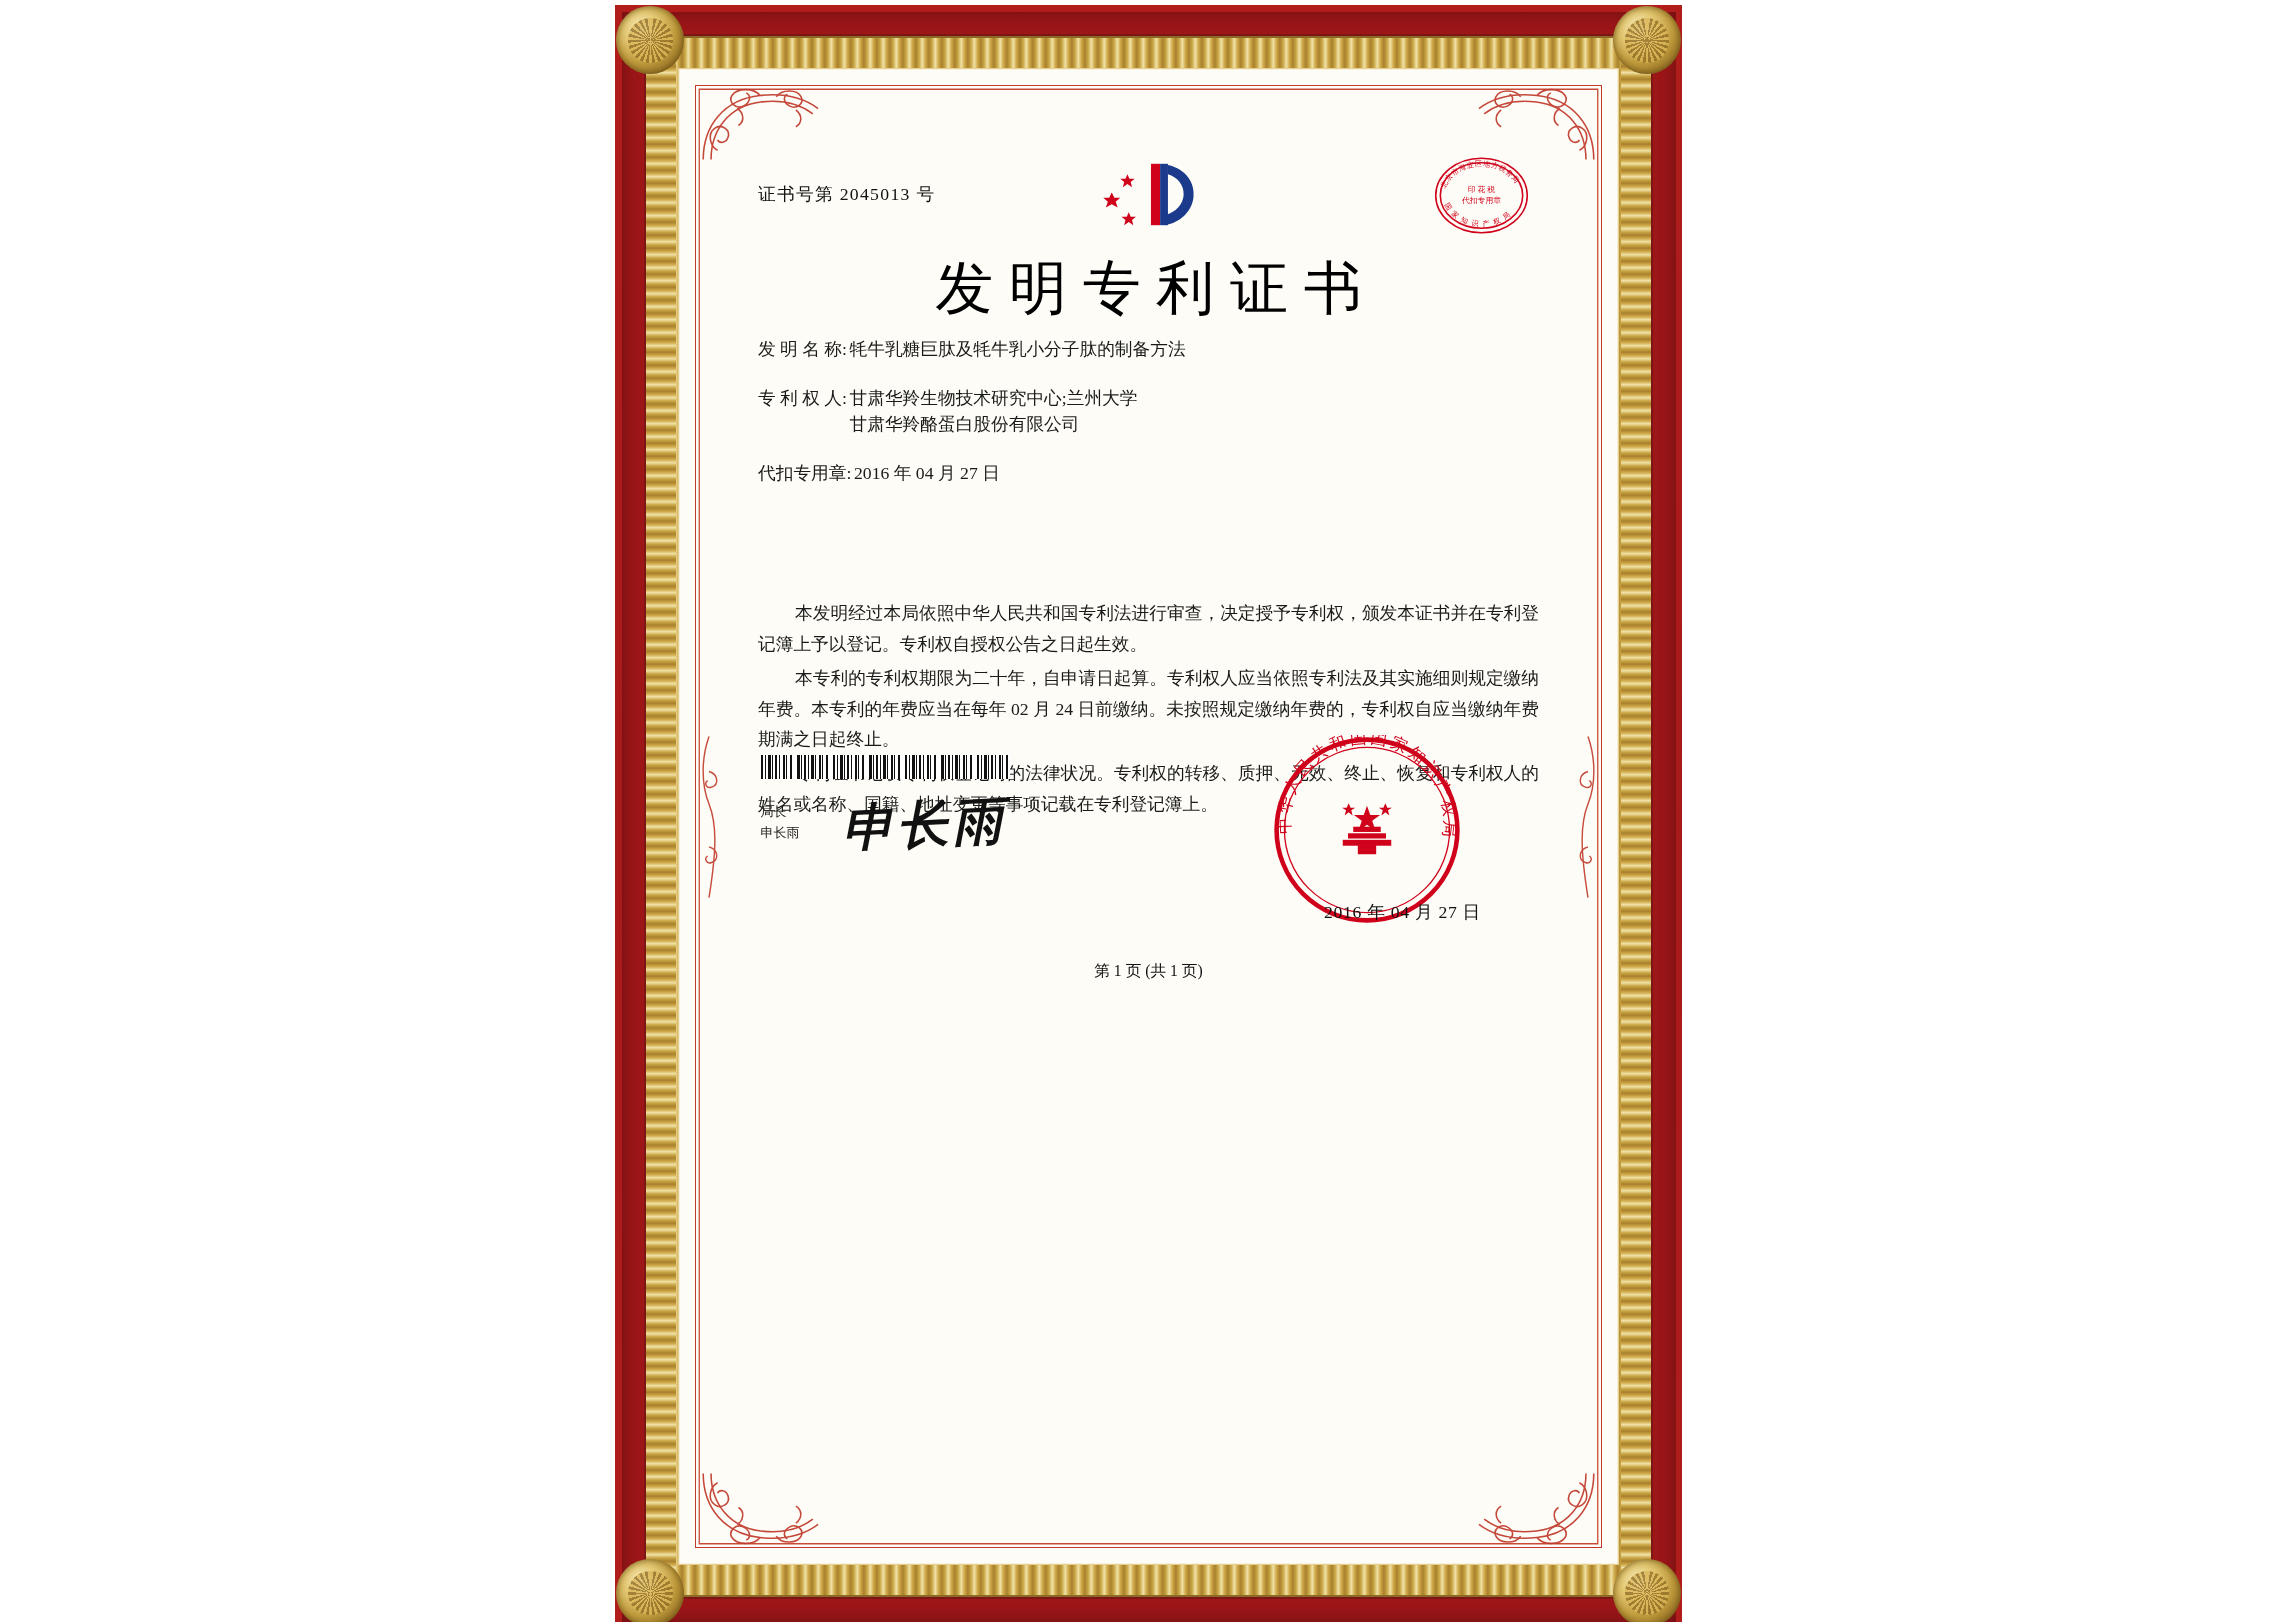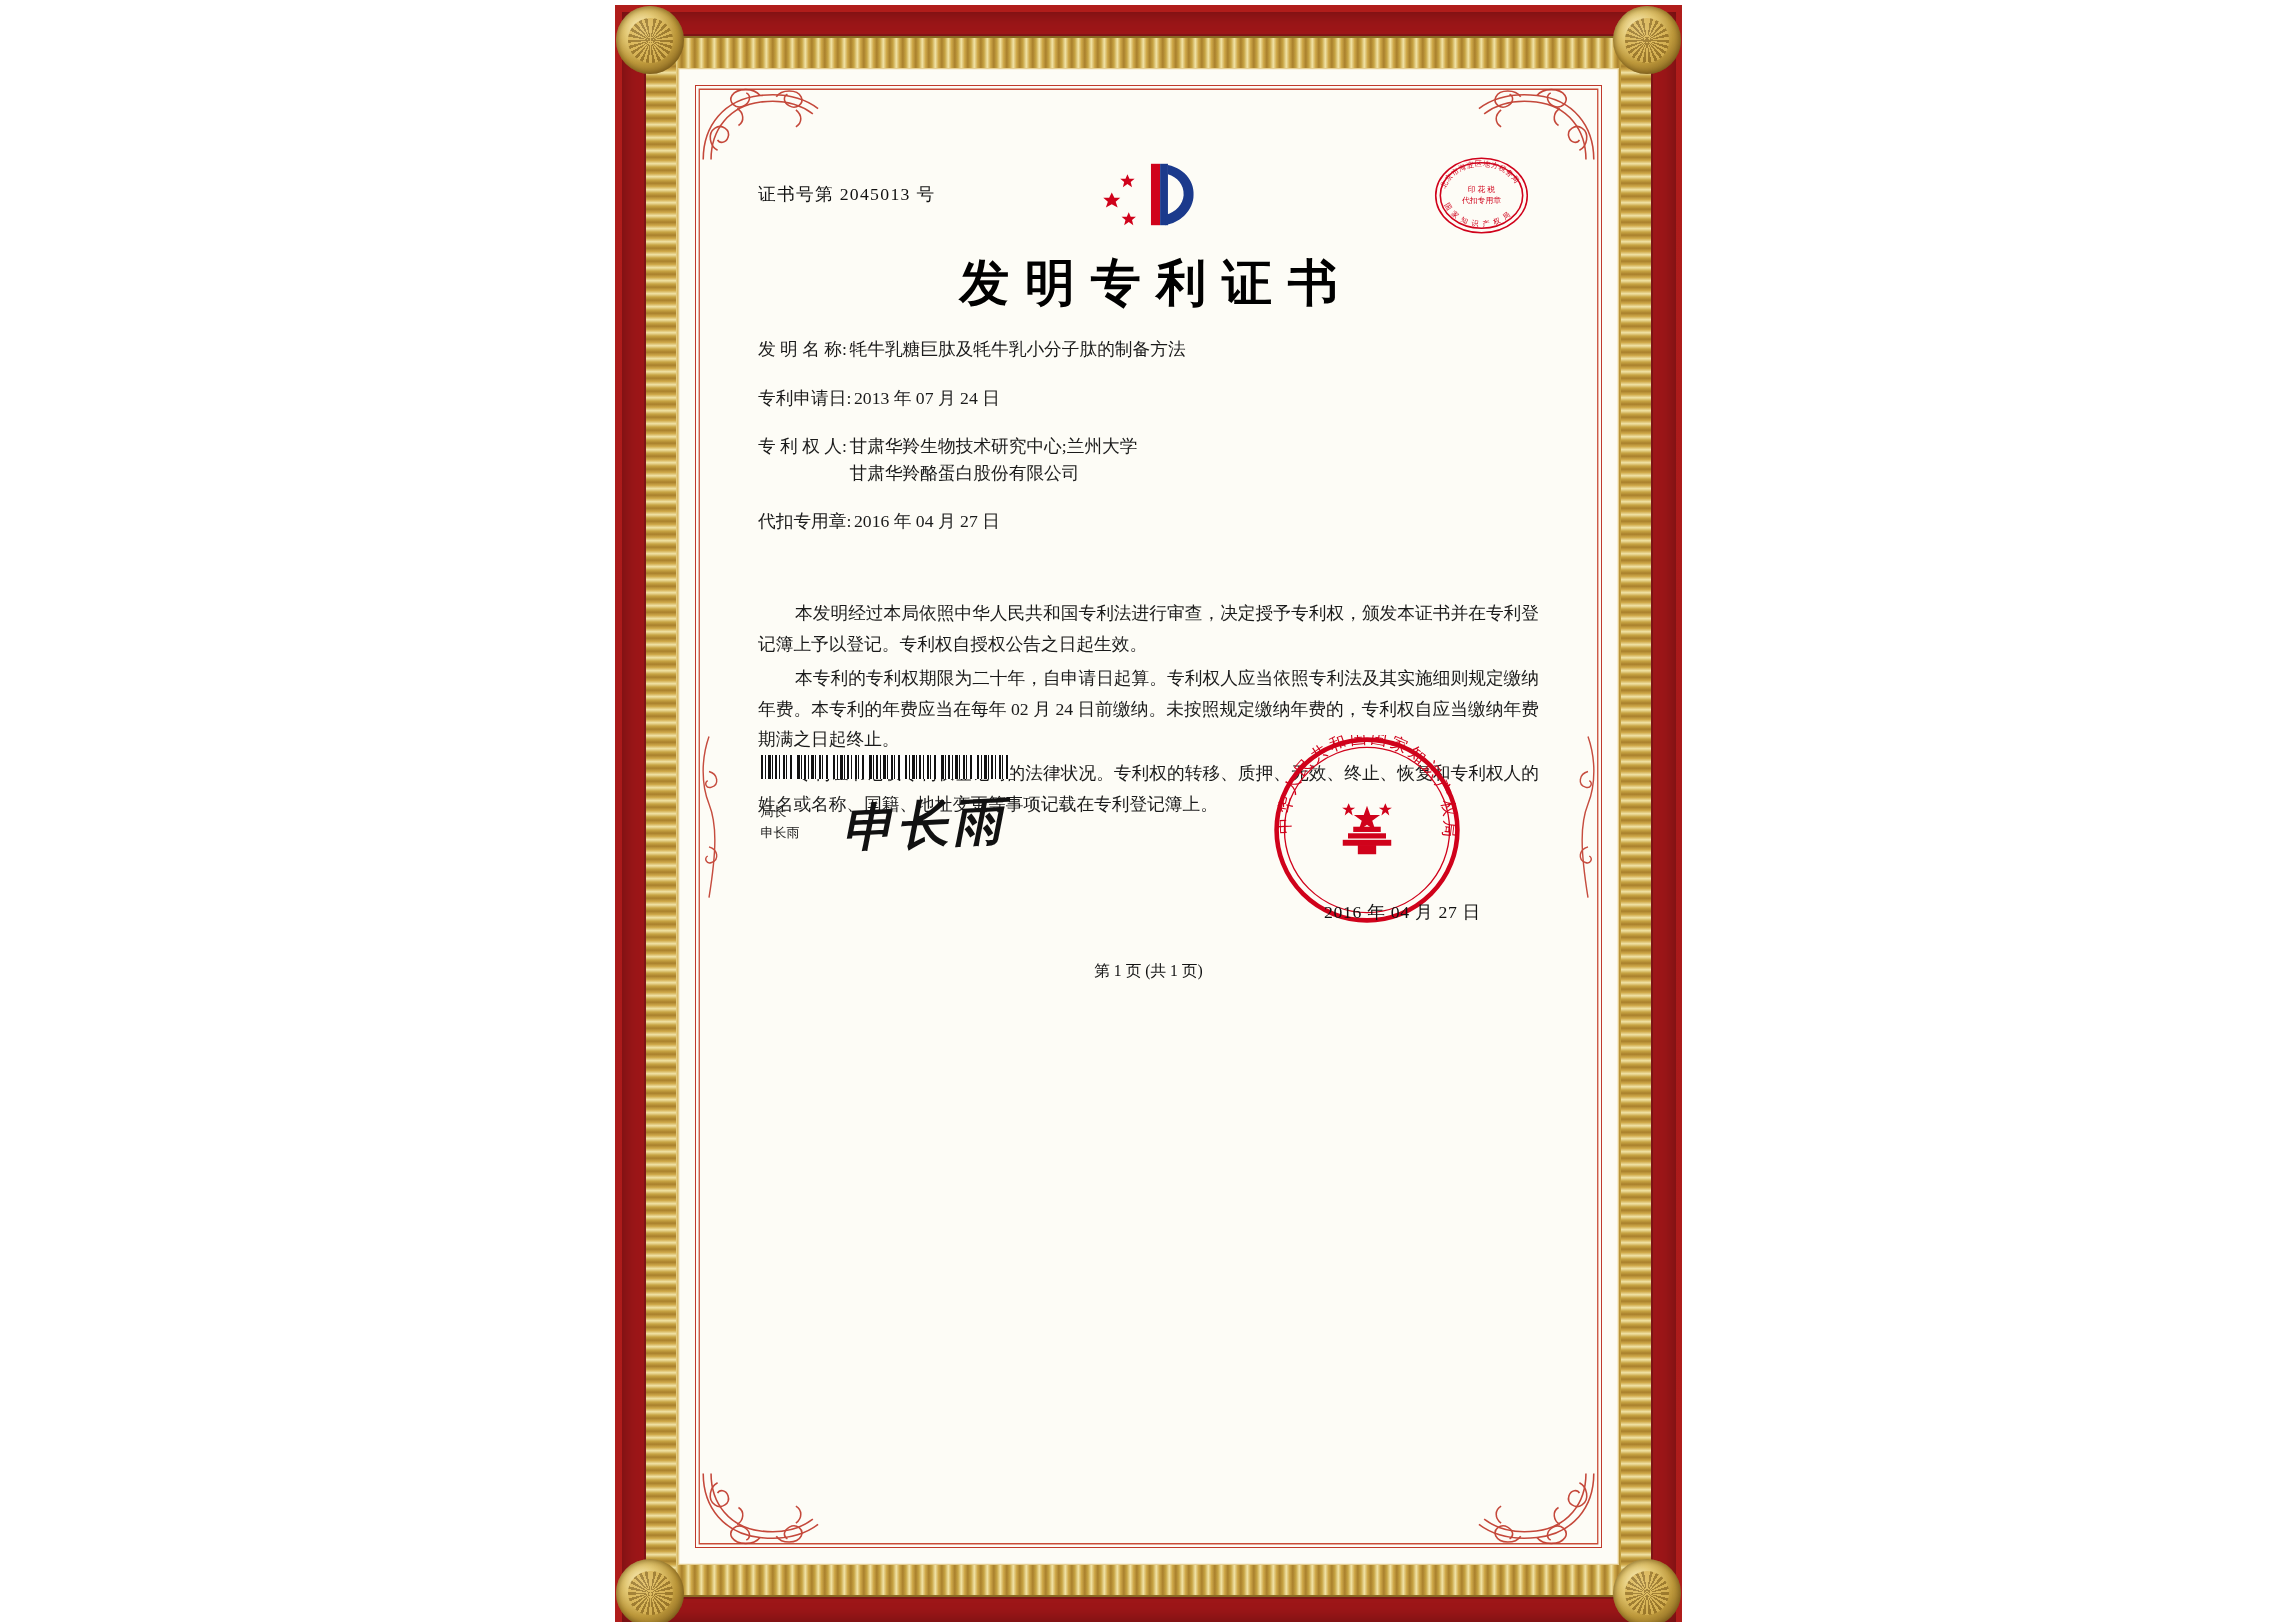--- a/index.html
+++ b/index.html
@@ -153,22 +153,22 @@
     top: 13px;
     width: 105px;
     height: 85px;
   }
 
   .title {
     position: absolute;
     left: 0; right: 0;
     top: 110px;
     text-align: center;
-    font-size: 50px;
-    font-weight: bold;
+    font-size: 58px;
+    font-weight: normal;
     letter-spacing: 15.7px;
     text-indent: 15.7px;
     font-family: "DejaVu Serif", "Liberation Serif", serif;
     color: #000;
   }
 
   .fields {
     position: absolute;
     left: 21px;
     right: 21px;
@@ -405,24 +405,20 @@
 
       <div class="fields">
 
         <div class="field-row">
           <span class="field-label">发 明 名 称:</span>
           <span class="field-value">牦牛乳糖巨肽及牦牛乳小分子肽的制备方法</span>
         </div>
 
 
 
-        <div class="field-row">
-          <span class="field-label">专利申请日:</span>
-          <span class="field-value">2013 年 07 月 24 日</span>
-        </div>
 
         <div class="field-row">
           <span class="field-label">专 利 权 人:</span>
           <span class="field-value">
             <span>甘肃华羚生物技术研究中心;兰州大学</span>
             <span class="cont">甘肃华羚酪蛋白股份有限公司</span>
           </span>
         </div>
 
         <div class="field-row">

